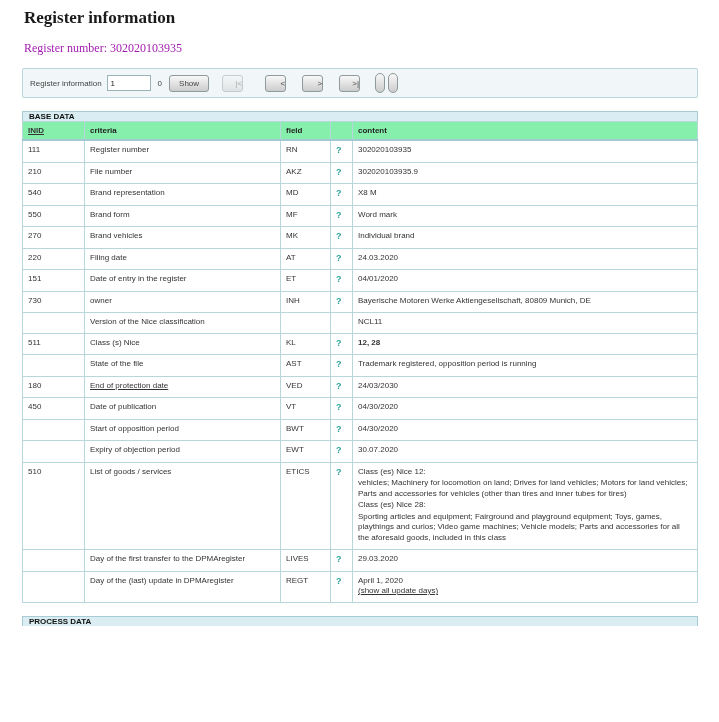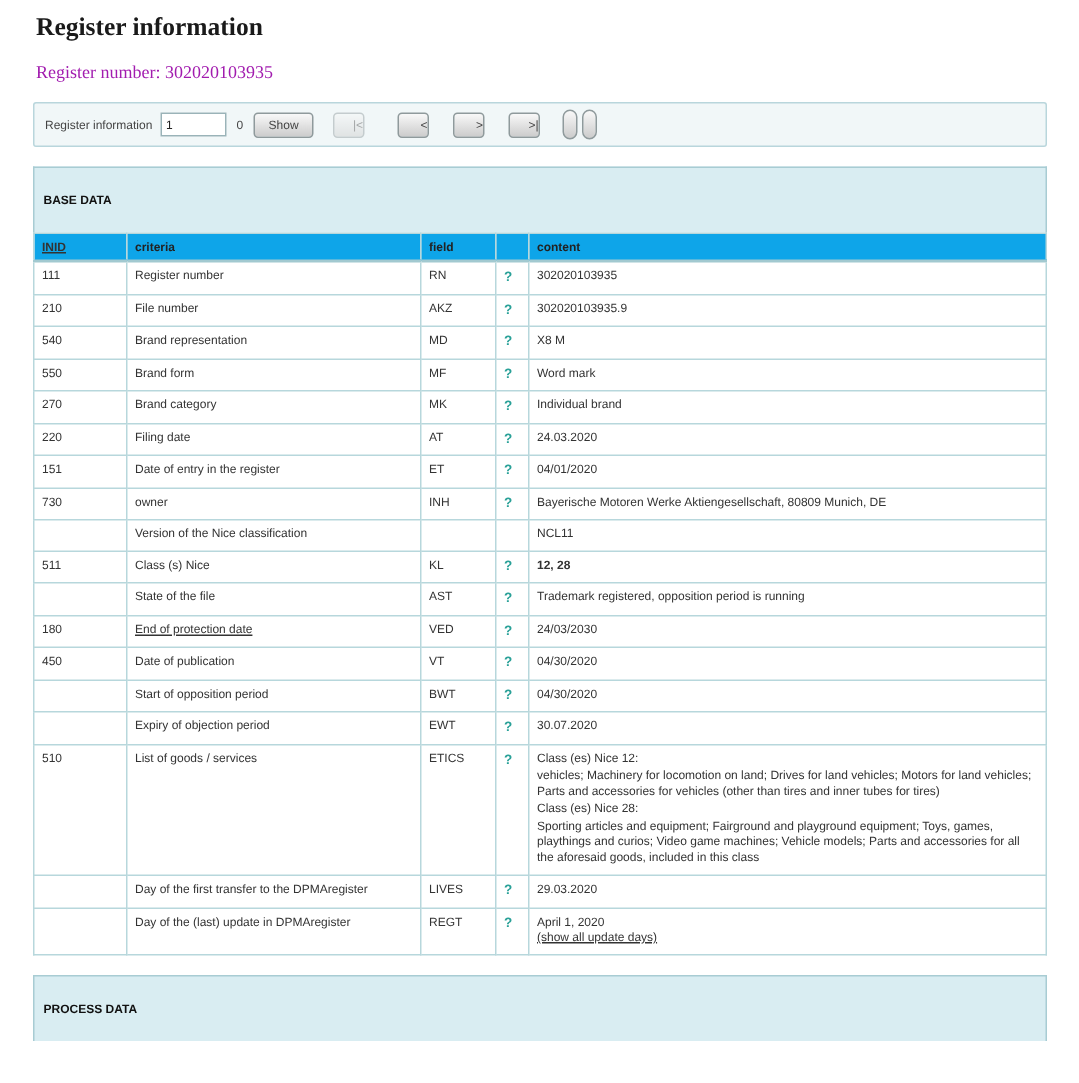--- a/index.html
+++ b/index.html
@@ -26,28 +26,28 @@
     border-radius:3px; height:17px; cursor:pointer; }
   .btn.show { padding:0 9px; margin-right:8px; }
   .btn.nav { width:21px; }
   .btn.nav.disabled { opacity:0.45; }
   .gap6 { width:6px; } .gap12 { width:12px; }
   .btn.narrow { width:10px; height:20px; border-radius:5px; }
   .narrowpair { display:flex; gap:3px; margin-left:10px; }
 
   .section-bar { margin-left:22px; width:676px; background:#d9edf2;
     border:1px solid #a8ccd3; border-bottom:none; font-size:8px; font-weight:bold;
-    color:#111; padding:17px 6px; }
+    color:#111; padding:0 6px; }
   .mt { margin-top:13px; }
 
   table { margin-left:22px; width:676px; border-collapse:collapse;
     font-size:8px; color:#333; table-layout:fixed; }
   table, th, td { border:1px solid #b7d7dc; }
   th { text-align:left; font-weight:bold; padding:4px 5px; color:#222;
-    background:#0ea5e9; border-bottom:2px solid #a2c9d0; }
+    background:#86efac; border-bottom:2px solid #a2c9d0; }
   td { padding:4px 5px 5px 5px; vertical-align:top; background:#fff; line-height:10.5px; }
 
   .c-inid  { width:62px; }
   .c-crit  { width:196px; }
   .c-field { width:50px; }
   .c-help  { width:22px; }
 
   .help { color:#2aa198; font-weight:bold; font-size:9px; cursor:pointer; }
   .link { color:#333; text-decoration:underline; cursor:pointer; }
   .bold { font-weight:bold; }
@@ -122,21 +122,21 @@
         </tr>
         <tr>
           <td>550</td>
           <td><span>Brand form</span></td>
           <td>MF</td>
           <td><span class="help">?</span></td>
           <td><span>Word mark</span></td>
         </tr>
         <tr>
           <td>270</td>
-          <td><span>Brand category</span></td>
+          <td><span>Brand vehicles</span></td>
           <td>MK</td>
           <td><span class="help">?</span></td>
           <td><span>Individual brand</span></td>
         </tr>
         <tr>
           <td>220</td>
           <td><span>Filing date</span></td>
           <td>AT</td>
           <td><span class="help">?</span></td>
           <td><span>24.03.2020</span></td>

